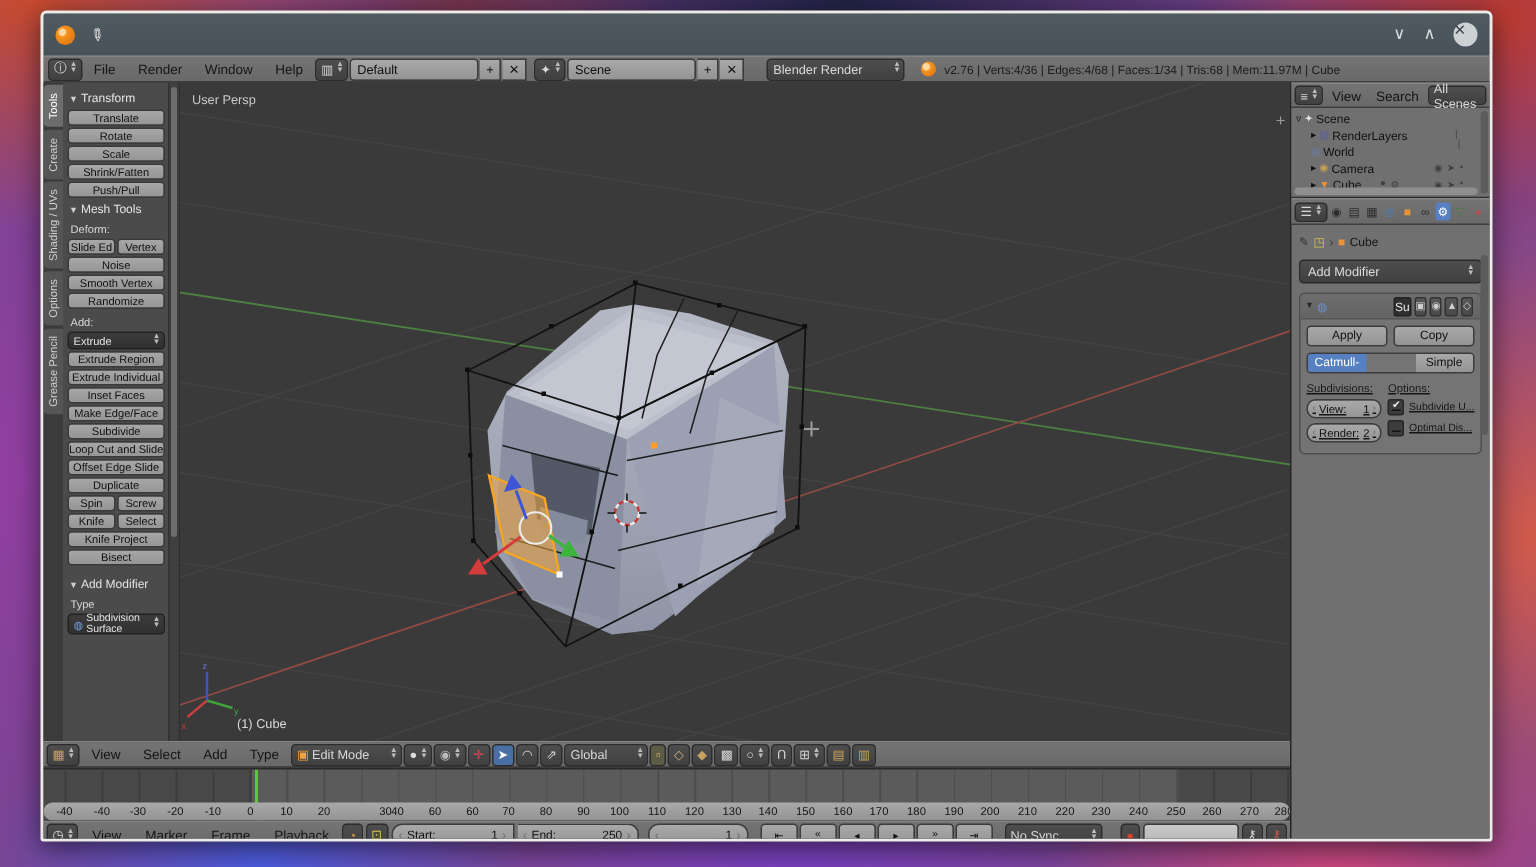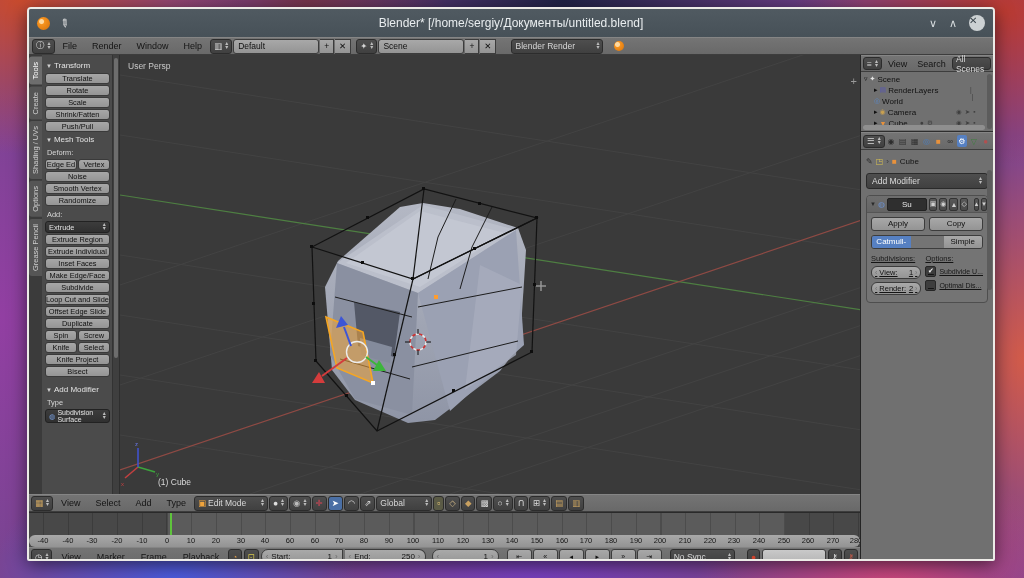--- a/index.html
+++ b/index.html
@@ -99,21 +99,21 @@
   .pbody{flex:1;padding:3px 5px;font-size:8px;color:#141414;position:relative;}
   .crumb{display:flex;align-items:center;gap:3px;height:16px;color:#141414;}
   .addmod{display:flex;align-items:center;background:linear-gradient(#4e4e4e,#404040);border:1px solid #2a2a2a;
     border-radius:3px;color:#dcdcdc;height:14px;padding:0 5px;margin:4px 0 6px 0;font-size:8.5px;}
   .modbox{border:1px solid #4e4e4e;border-radius:4px;background:#747474;overflow:hidden;}
   .modhead{display:flex;align-items:center;gap:2px;background:linear-gradient(#6e6e6e,#646464);
     border-bottom:1px solid #555;height:16px;padding:0 3px;}
   .mtool{width:12px;height:11px;background:linear-gradient(#585858,#4a4a4a);border:1px solid #333;border-radius:2px;
     color:#cfcfcf;font-size:7px;display:inline-flex;align-items:center;justify-content:center;}
   .namefield{background:#2f2f2f;border:1px solid #222;border-radius:2px;color:#e8e8e8;font-size:8px;height:11px;
-    padding:0 14px;display:inline-flex;align-items:center;}
+    padding:0 0;display:inline-flex;align-items:center;margin-left:42px;}
   .modbody{padding:4px;}
   .btnrow{display:flex;gap:4px;margin-bottom:4px;}
   .bigbtn{flex:1;background:linear-gradient(#a8a8a8,#949494);border:1px solid #3c3c3c;border-radius:3px;
     text-align:center;font-size:8px;color:#101010;height:12px;line-height:12px;}
   .togrow{display:flex;margin-bottom:5px;border:1px solid #3c3c3c;border-radius:3px;overflow:hidden;}
   .tog{flex:1;text-align:center;font-size:8px;height:12px;line-height:12px;}
   .tog.active{background:#5680c2;color:#fff;}
   .tog.idle{background:linear-gradient(#a8a8a8,#949494);color:#101010;margin-left:33px;}
   .cols{display:flex;gap:4px;}
   .col{flex:1;text-decoration:underline;}
@@ -131,21 +131,20 @@
 </style>
 </head>
 <body>
 
 <div class="stage">
  <div class="window">
 
   <div class="titlebar">
     <span class="blogo icon"></span>
     <span class="pin icon">✎</span>
-    <span class="tb-title">Blender* [/home/sergiy/Документы/untitled.blend]</span>
     <span class="winbtns">
       <span class="winbtn icon">∨</span>
       <span class="winbtn icon">∧</span>
       <span class="closebtn icon">✕</span>
     </span>
   </div>
 
   <div class="hbar" style="height:16px;flex:0 0 16px;padding:0 3px;gap:1px;">
     <span class="dbtn">
           <span class="icon">ⓘ</span>
@@ -179,20 +178,21 @@
     <span class="lbtn seg">+</span>
     <span class="lbtn seg">✕</span>
     <span class="dbtn" style="margin-left:14px;width:84px">
           <span>Blender Render</span>
           <span class="ud" style="margin-left:auto">
             <i>▴</i>
             <i>▾</i>
           </span>
         </span>
     <span class="blogo icon" style="width:10px;height:10px;margin:0 4px 0 10px"></span>
+    <span style="font-size:8px;color:#1b1b1b">v2.76 | Verts:4/36 | Edges:4/68 | Faces:1/34 | Tris:68 | Mem:11.97M | Cube</span>
   </div>
 
   <div class="main">
    <div class="leftcol">
     <div class="toprow">
 
      <div class="tshelf">
       <div class="ttabs">
         <span class="ttab active">Tools</span>
         <span class="ttab">Create</span>
@@ -203,21 +203,21 @@
       <div class="tpanels">
         <div class="phead"><span class="tri icon">▼</span><span>Transform</span></div>
         <span class="tsbtn">Translate</span>
         <span class="tsbtn">Rotate</span>
         <span class="tsbtn">Scale</span>
         <span class="tsbtn">Shrink/Fatten</span>
         <span class="tsbtn">Push/Pull</span>
         <div class="phead"><span class="tri icon">▼</span><span>Mesh Tools</span></div>
         <div class="slabel">Deform:</div>
         <div class="pair">
-          <span class="tsbtn">Edge Ed</span>
+          <span class="tsbtn">Slide Ed</span>
           <span class="tsbtn">Vertex</span>
         </div>
         <span class="tsbtn">Noise</span>
         <span class="tsbtn">Smooth Vertex</span>
         <span class="tsbtn">Randomize</span>
         <div class="slabel">Add:</div>
         <div class="tsdark">
                   <span>Extrude</span>
                   <span class="ud" style="margin-left:auto">
                     <i>▴</i>
@@ -473,21 +473,21 @@
       <div class="tcurrent"></div>
       <div class="tband">
         <span class="rn" style="left:14px">-40</span>
         <span class="rn" style="left:39px">-40</span>
         <span class="rn" style="left:63px">-30</span>
         <span class="rn" style="left:88px">-20</span>
         <span class="rn" style="left:113px">-10</span>
         <span class="rn" style="left:138px">0</span>
         <span class="rn" style="left:162px">10</span>
         <span class="rn" style="left:187px">20</span>
-        <span class="rn" style="left:212px">30</span>
+        <span class="rn" style="left:228px">30</span>
         <span class="rn" style="left:236px">40</span>
         <span class="rn" style="left:261px">60</span>
         <span class="rn" style="left:286px">60</span>
         <span class="rn" style="left:310px">70</span>
         <span class="rn" style="left:335px">80</span>
         <span class="rn" style="left:360px">90</span>
         <span class="rn" style="left:384px">100</span>
         <span class="rn" style="left:409px">110</span>
         <span class="rn" style="left:434px">120</span>
         <span class="rn" style="left:459px">130</span>

